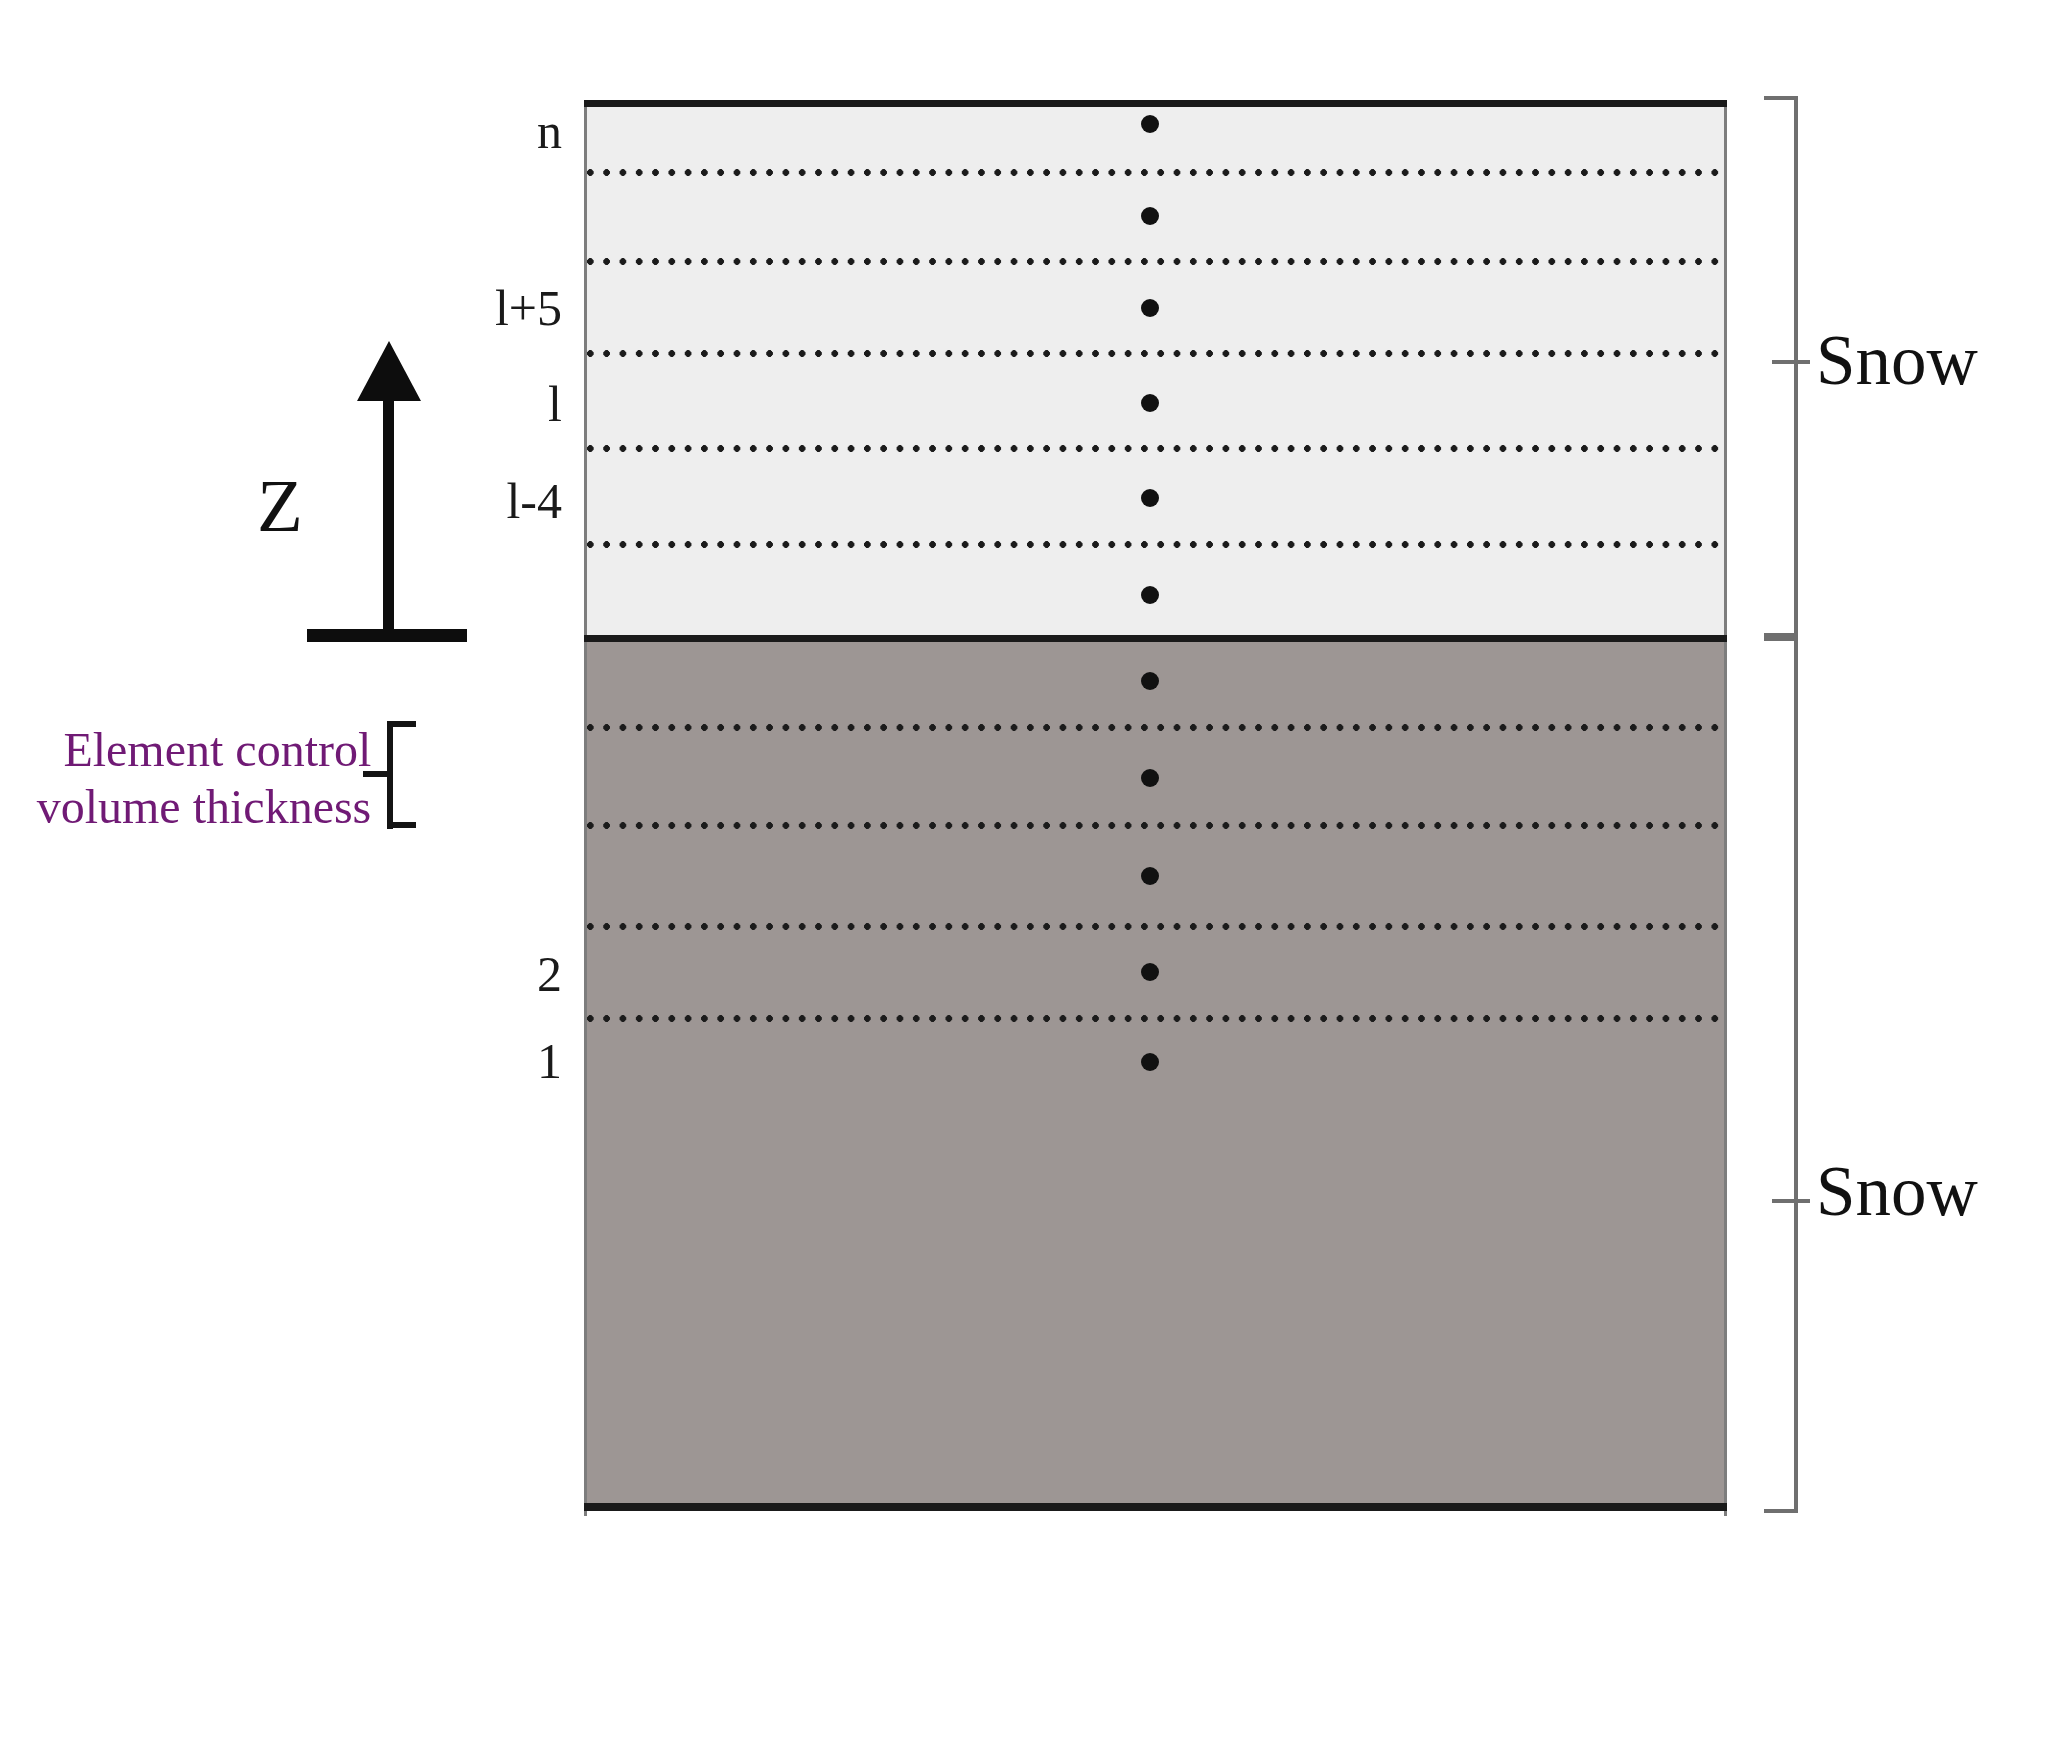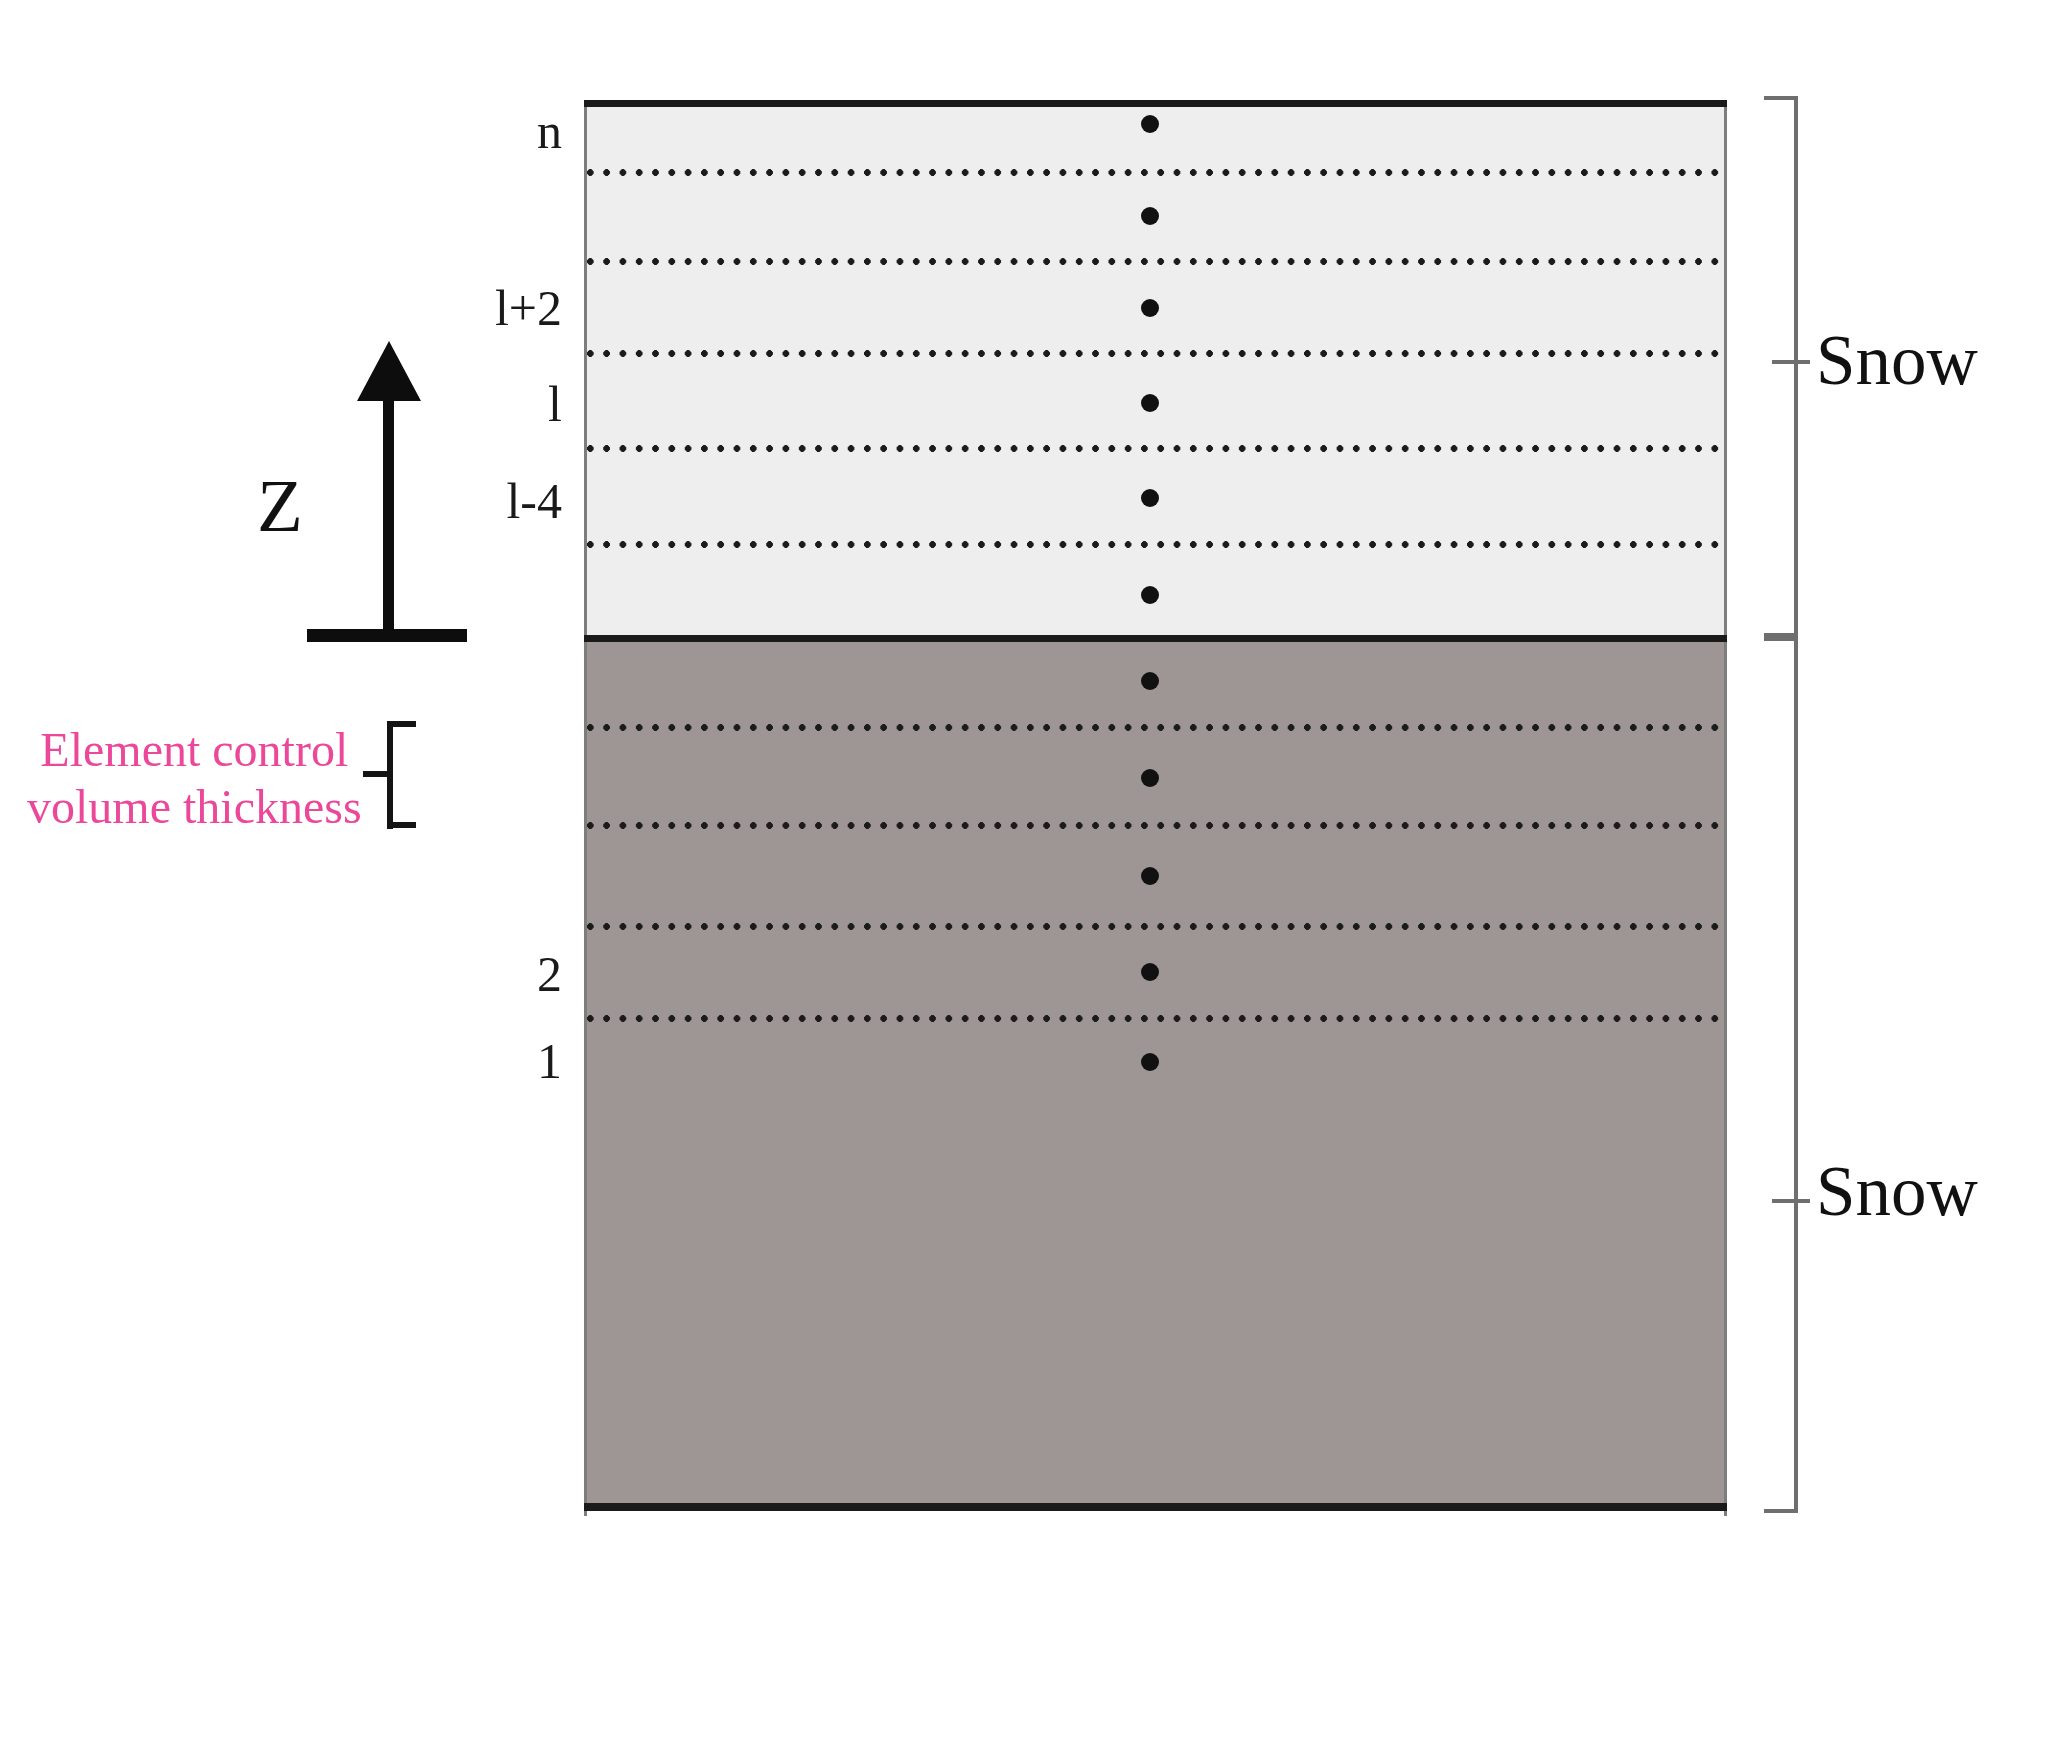--- a/index.html
+++ b/index.html
@@ -45,22 +45,22 @@
   
   .z-shaft{position:absolute;width:10.6px;background:#0d0d0d;}
   .z-head{position:absolute;width:0;height:0;
     border-left:32px solid transparent;border-right:32px solid transparent;
     border-bottom:60px solid #0d0d0d;}
   .z-base{position:absolute;height:13.4px;background:#0d0d0d;}
   .z-letter{position:absolute;font-size:75px;line-height:1;color:#111;}
 
   
   .ecv-text{
-    position:absolute;text-align:center;font-size:48px;line-height:1.18;
-    color:#ec4899;white-space:pre-line;
+    position:absolute;text-align:right;font-size:48px;line-height:1.18;
+    color:#701a75;white-space:pre-line;
   }
   .ecv-brk-v{position:absolute;width:5.8px;background:#141414;}
   .ecv-brk-h{position:absolute;height:5.8px;background:#141414;}
   .ecv-tick{position:absolute;height:5.8px;background:#141414;}
 
   
   .sb-v{position:absolute;width:3.8px;background:#6f6f6f;}
   .sb-h{position:absolute;height:3.8px;background:#6f6f6f;}
   .sb-label{position:absolute;font-size:71px;line-height:1;color:#111;white-space:nowrap;}
 
@@ -104,21 +104,21 @@
   <div class="node" style="left:1141px;top:489px;"></div>
   <div class="node" style="left:1141px;top:586px;"></div>
 
   <div class="node" style="left:1141px;top:672px;"></div>
   <div class="node" style="left:1141px;top:769px;"></div>
   <div class="node" style="left:1141px;top:867px;"></div>
   <div class="node" style="left:1141px;top:963px;"></div>
   <div class="node" style="left:1141px;top:1053px;"></div>
 
   <div class="lyr-label" style="left:355px;top:106px;width:207px;">n</div>
-  <div class="lyr-label" style="left:355px;top:283px;width:207px;">l+2</div>
+  <div class="lyr-label" style="left:355px;top:283px;width:207px;">l+5</div>
   <div class="lyr-label" style="left:355px;top:379px;width:207px;">l</div>
   <div class="lyr-label" style="left:355px;top:476px;width:207px;">l-4</div>
   <div class="lyr-label" style="left:355px;top:949px;width:207px;">2</div>
   <div class="lyr-label" style="left:355px;top:1036px;width:207px;">1</div>
 
   <div class="z-head" style="left:357px;top:341px;"></div>
   <div class="z-shaft" style="left:383px;top:399px;height:238px;"></div>
   <div class="z-base" style="left:307px;top:629px;width:160px;"></div>
   <div class="z-letter" style="left:257px;top:468px;">Z</div>
 

